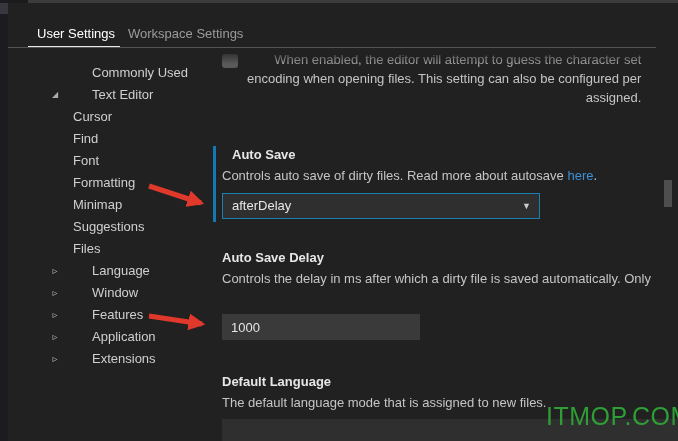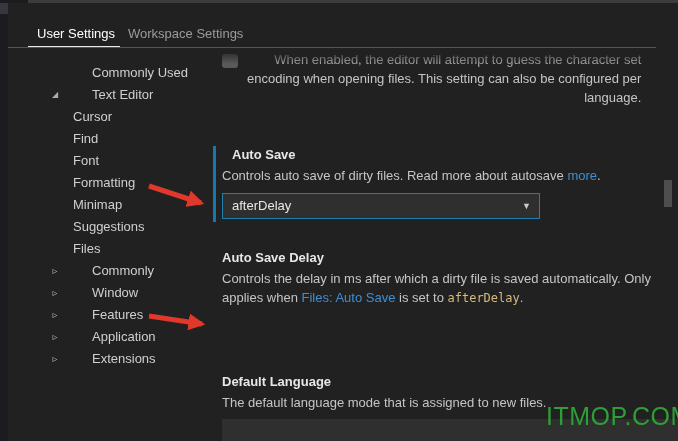--- a/index.html
+++ b/index.html
@@ -111,21 +111,21 @@
       <span>Minimap</span>
     </div>
     <div class="trow lvl1">
       <span>Suggestions</span>
     </div>
     <div class="trow lvl1">
       <span>Files</span>
     </div>
     <div class="trow lvl0">
       <span class="twistie collapsed">▹</span>
-      <span>Commonly</span>
+      <span>Language</span>
     </div>
     <div class="trow lvl0">
       <span class="twistie collapsed">▹</span>
       <span>Window</span>
     </div>
     <div class="trow lvl0">
       <span class="twistie collapsed">▹</span>
       <span>Features</span>
     </div>
     <div class="trow lvl0">
@@ -135,41 +135,39 @@
     <div class="trow lvl0">
       <span class="twistie collapsed">▹</span>
       <span>Extensions</span>
     </div>
   </div>
 
   <div class="checkbox"></div>
   <div class="fade-para">
     <div class="l1">When enabled, the editor will attempt to guess the character set</div>
     <div>encoding when opening files. This setting can also be configured per</div>
-    <div>language.</div>
+    <div>assigned.</div>
   </div>
   <div class="fade-overlay"></div>
 
   <div class="accent-bar"></div>
   <div class="setting-title t-autosave">Auto Save</div>
   <div class="setting-desc d-autosave">
-    <span>Controls auto save of dirty files. Read more about autosave </span><a class="link">more</a><span>.</span>
+    <span>Controls auto save of dirty files. Read more about autosave </span><a class="link">here</a><span>.</span>
   </div>
   <div class="dropdown">
     <span>afterDelay</span>
     <span class="arrow">▼</span>
   </div>
 
   <div class="setting-title t-delay">Auto Save Delay</div>
   <div class="setting-desc d-delay">
     <div>Controls the delay in ms after which a dirty file is saved automatically. Only</div>
-    <div>
-      <span>applies when </span><a class="link">Files: Auto Save</a><span> is set to </span><span class="codespan">afterDelay</span><span>.</span>
-    </div>
   </div>
+  <input class="num-input" type="text" value="1000" style="">
 
   <div class="setting-title t-deflang">Default Language</div>
   <div class="setting-desc d-deflang">The default language mode that is assigned to new files.</div>
   <input class="lang-input" type="text" style="">
 
   <div class="scroll-thumb"></div>
 
   <div class="watermark">ITMOP.COM</div>
 
   <svg class="arrows-svg" width="678" height="441" viewBox="0 0 678 441">

